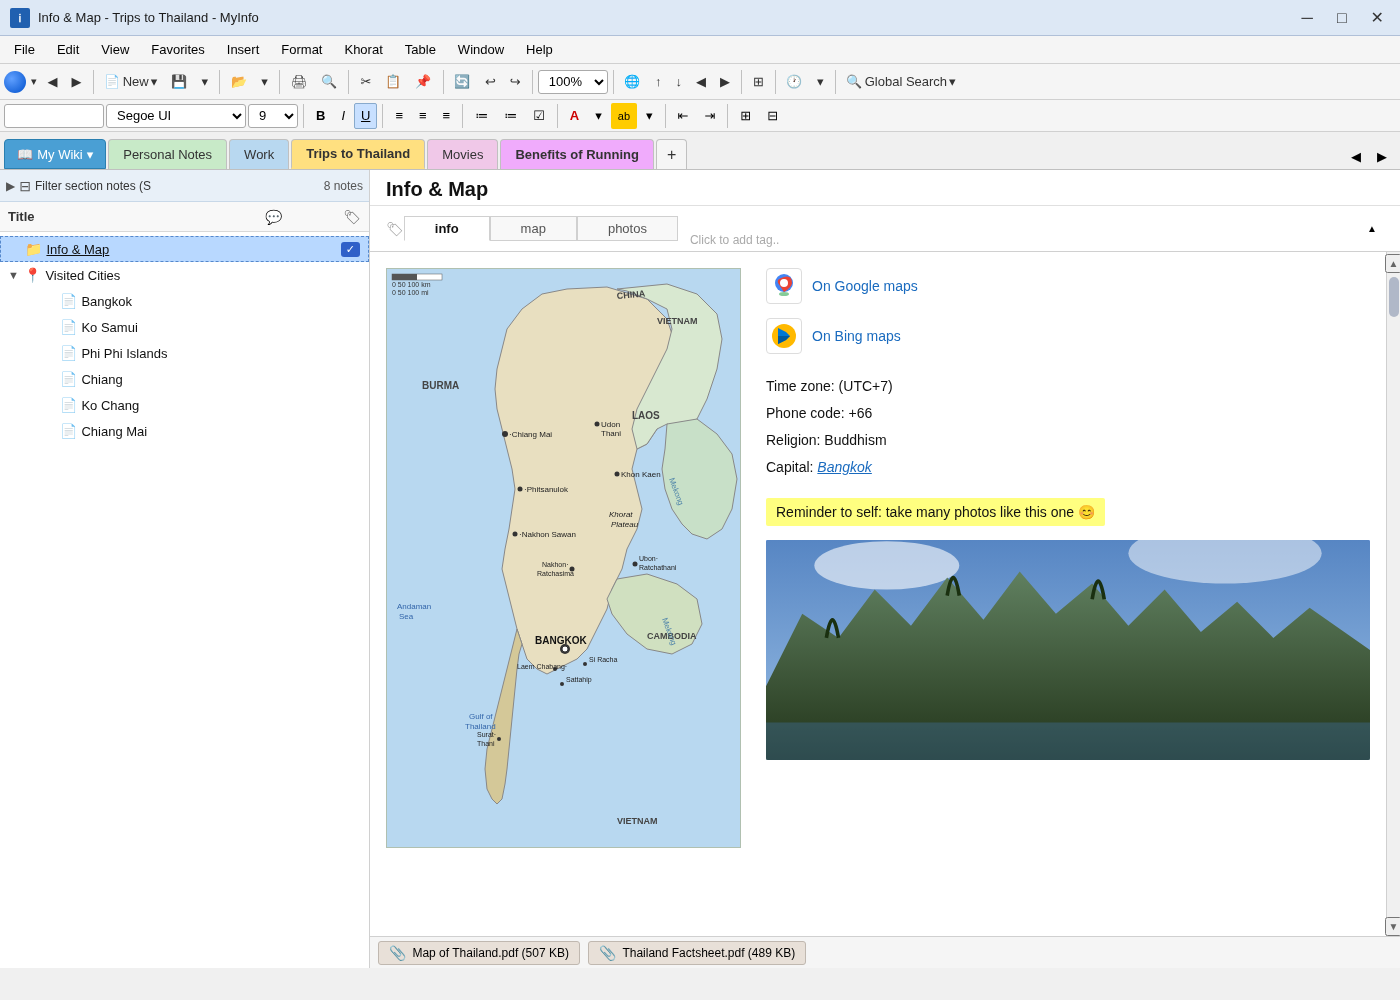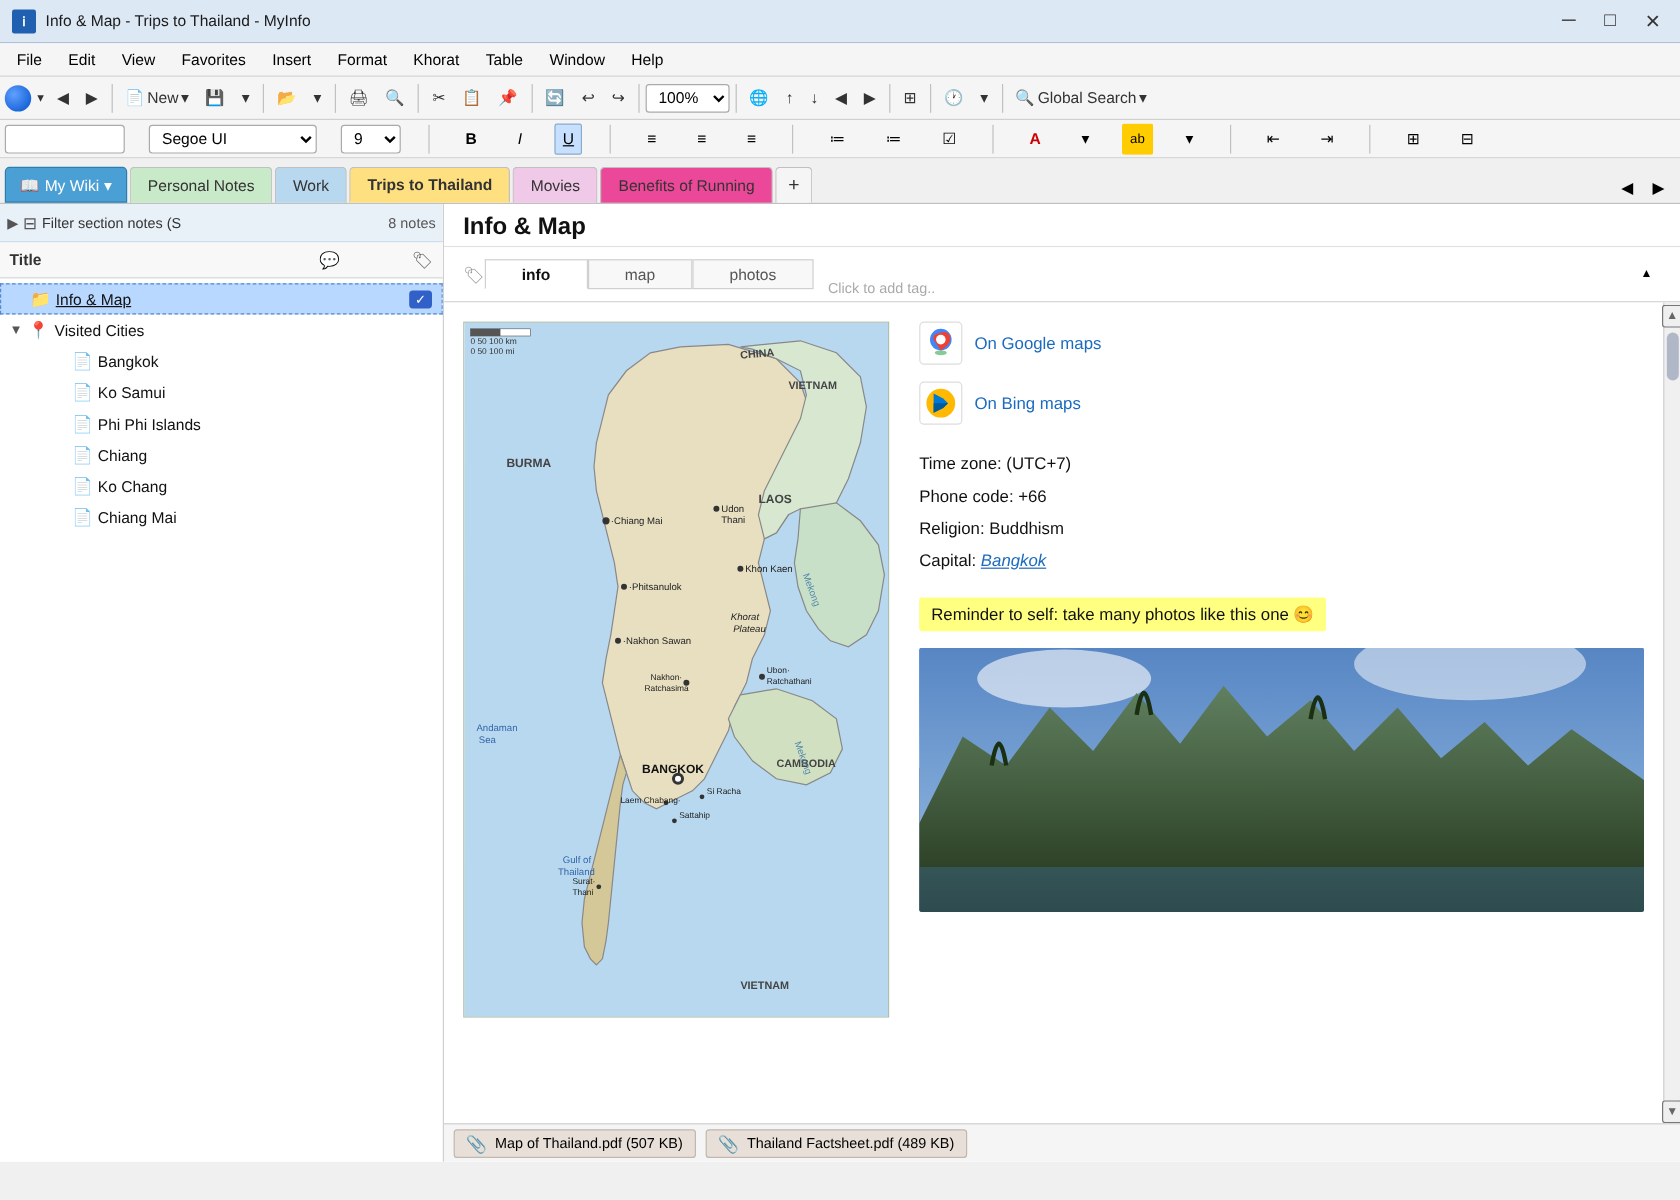--- a/index.html
+++ b/index.html
@@ -73,21 +73,21 @@
     .tb-arrow-btn { font-size: 11px; padding: 2px 2px; }
 
     
     #format-toolbar {
       background: #f5f5f5;
       height: 32px;
       display: flex;
       align-items: center;
       padding: 0 4px;
       border-bottom: 1px solid #d0d0d0;
-      gap: 20px;
+      gap: 2px;
     }
     .fmt-btn {
       background: none;
       border: 1px solid transparent;
       cursor: pointer;
       padding: 2px 6px;
       border-radius: 2px;
       font-size: 13px;
       height: 26px;
       display: flex;
@@ -130,21 +130,21 @@
       display: flex;
       align-items: center;
       border: 1px solid #c0c0c0;
       border-bottom: none;
       color: #333;
     }
     .tab-personal { background: #c8eac8; }
     .tab-work { background: #b8d8f0; }
     .tab-thailand { background: #ffe080; font-weight: bold; border-bottom: 2px solid #ffe080; }
     .tab-movies { background: #f0c8e8; }
-    .tab-running { background: #ec4899; }
+    .tab-running { background: #f0abfc; font-weight: bold; }
     .tab-add { background: #f5f5f5; font-size: 16px; padding: 4px 10px; }
     .tabs-nav { display: flex; align-items: center; margin-left: auto; gap: 2px; padding-right: 6px; }
 
     
     #main-area {
       display: flex;
       height: calc(1000px - 36px - 28px - 36px - 32px - 38px - 32px);
       background: white;
     }
 

